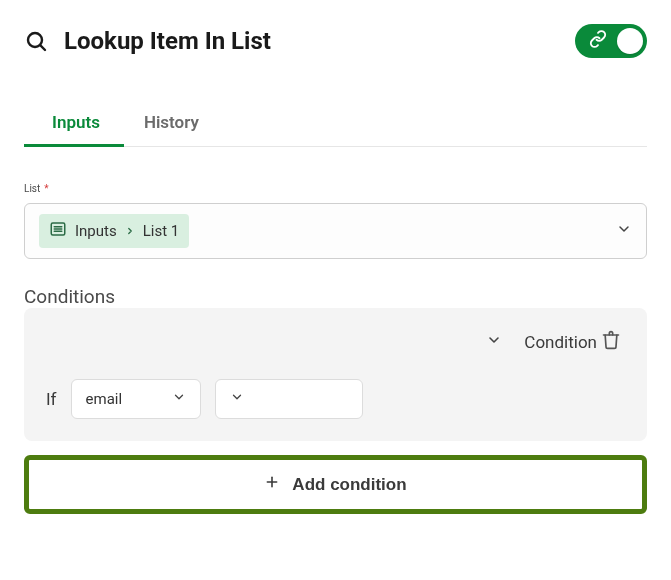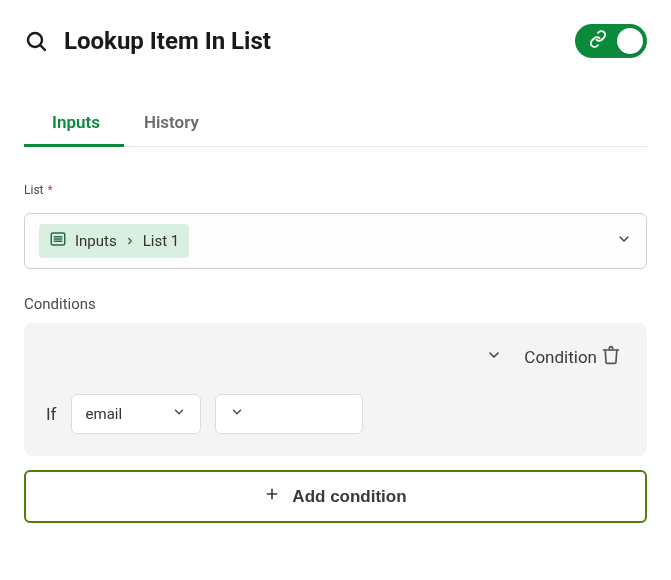--- a/index.html
+++ b/index.html
@@ -76,23 +76,23 @@
   .tab.active::after {
     content: "";
     position: absolute;
     left: -24px;
     right: -20px;
     bottom: -1px;
     height: 3px;
     background: #0a8a3a;
   }
   .field-label {
-    font-size: 12px;
+    font-size: 10px;
     color: #4a4a4a;
-    margin-bottom: 16px;
+    margin-bottom: 9px;
   }
   .field-label .req { color: #d43a3a; margin-left: 4px; }
   .list-input {
     border: 1px solid #cfcfcf;
     border-radius: 6px;
     padding: 10px 14px;
     display: flex;
     align-items: center;
     justify-content: space-between;
     cursor: pointer;
@@ -104,23 +104,22 @@
     border-radius: 4px;
     padding: 6px 10px;
     display: inline-flex;
     align-items: center;
     gap: 8px;
     font-size: 15px;
     color: #333;
   }
   .breadcrumb-chip .sep { color: #6a9a7a; font-weight: 600; }
   .section-label {
-    font-size: 15px;
+    font-size: 19px;
     color: #4a4a4a;
-    margin-bottom: 10px;
   }
   .conditions-panel {
     background: #f4f4f4;
     border-radius: 8px;
     padding: 18px 22px 22px 22px;
     margin-bottom: 14px;
   }
   .condition-header {
     display: flex;
     align-items: center;
@@ -165,21 +164,21 @@
     align-items: center;
     justify-content: space-between;
     gap: 24px;
     min-width: 130px;
     cursor: pointer;
   }
   .select-box.wide { min-width: 148px; }
   .select-box .chev { color: #555; }
   .add-cond-btn {
     width: 100%;
-    border: 2px solid #4d7c0f;
+    border: 5px solid #4d7c0f;
     background: #fff;
     border-radius: 6px;
     padding: 14px;
     font-size: 17px;
     font-weight: 600;
     color: #3a3a3a;
     display: flex;
     align-items: center;
     justify-content: center;
     gap: 12px;

